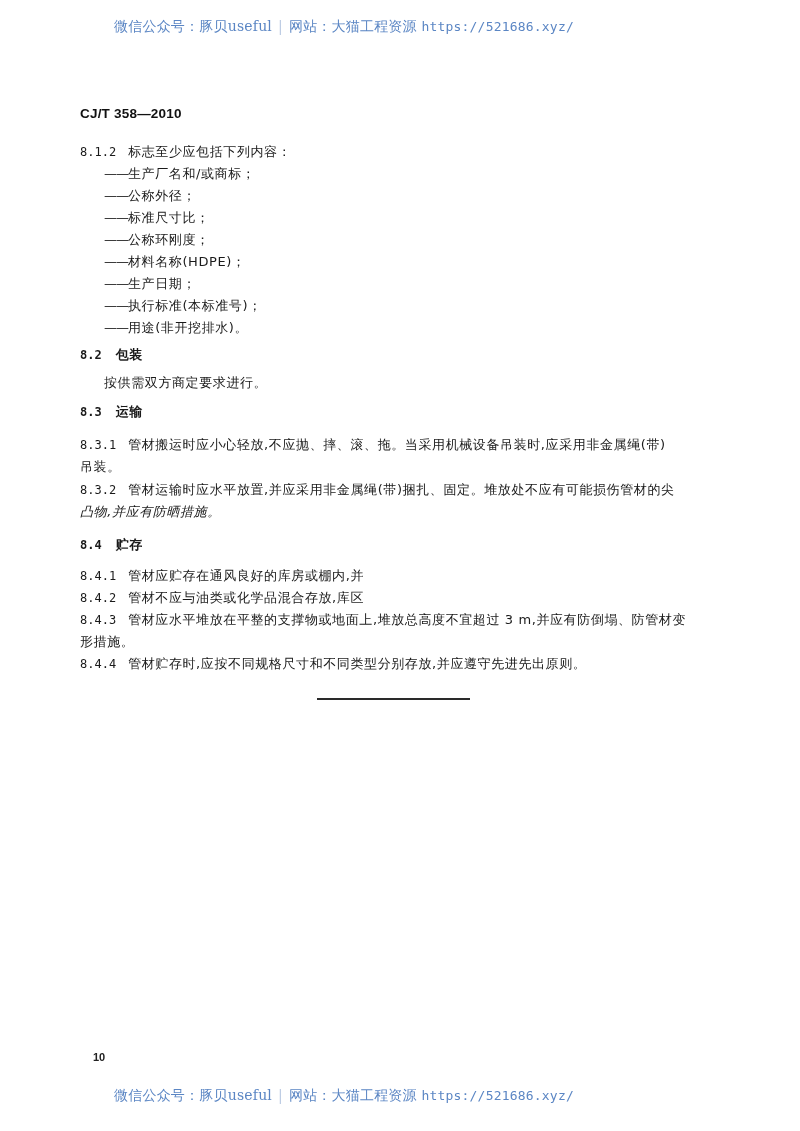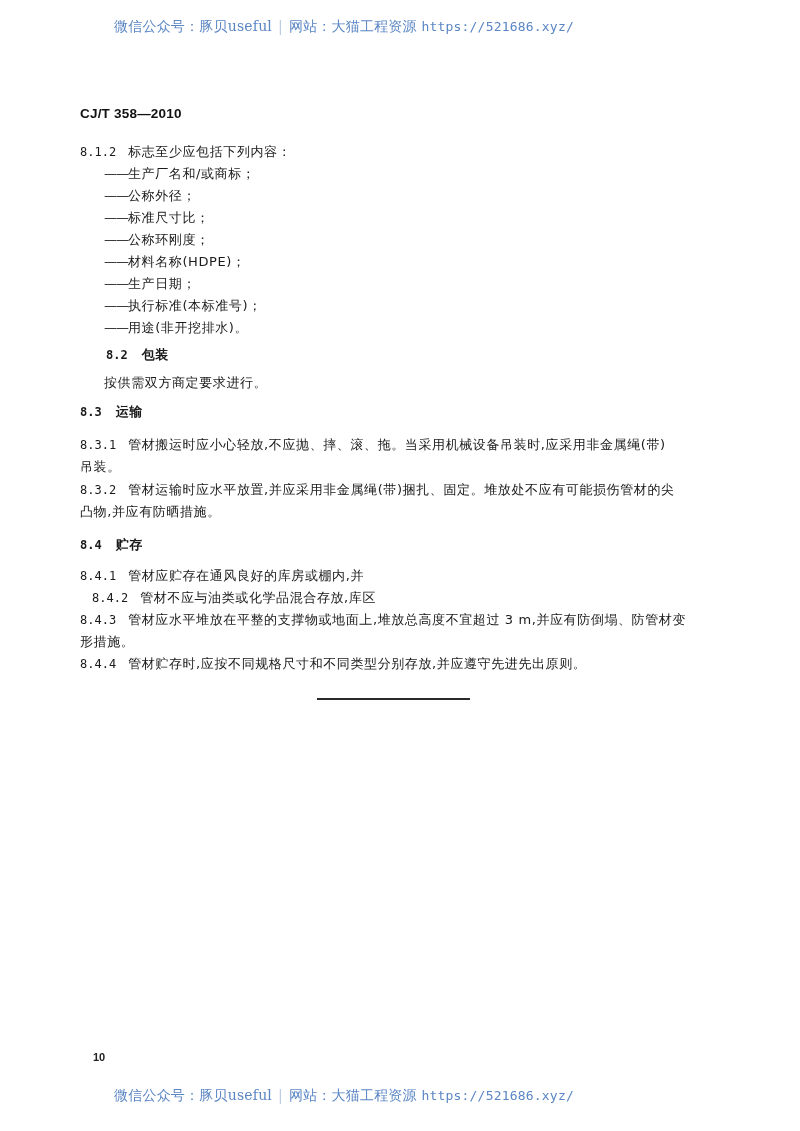--- a/index.html
+++ b/index.html
@@ -124,47 +124,47 @@
 <div class="line indent dash-item" style="top:275px;">
   <span class="dash">——</span><span>生产日期；</span>
 </div>
 <div class="line indent dash-item" style="top:297px;">
   <span class="dash">——</span><span>执行标准(本标准号)；</span>
 </div>
 <div class="line indent dash-item" style="top:319px;">
   <span class="dash">——</span><span>用途(非开挖排水)。</span>
 </div>
 
-<div class="line heading" style="top:346px;margin-left:26px;">
+<div class="line heading" style="top:346px;">
   <span class="num">8.2</span><span>包装</span>
 </div>
 <div class="line indent" style="top:374px;">按供需双方商定要求进行。</div>
 
 <div class="line heading" style="top:403px;">
   <span class="num">8.3</span><span>运输</span>
 </div>
 
 <div class="line" style="top:436px;">
   <span class="num">8.3.1</span><span>管材搬运时应小心轻放,不应抛、摔、滚、拖。当采用机械设备吊装时,应采用非金属绳(带)</span>
 </div>
 <div class="line" style="top:458px;">吊装。</div>
 
 <div class="line" style="top:481px;">
   <span class="num">8.3.2</span><span>管材运输时应水平放置,并应采用非金属绳(带)捆扎、固定。堆放处不应有可能损伤管材的尖</span>
 </div>
-<div class="line" style="top:503px;">凸物,并应有防晒措施。</div>
+<div class="line" style="top:503px;font-style:italic;">凸物,并应有防晒措施。</div>
 
 <div class="line heading" style="top:536px;">
   <span class="num">8.4</span><span>贮存</span>
 </div>
 
 <div class="line" style="top:567px;">
   <span class="num">8.4.1</span><span>管材应贮存在通风良好的库房或棚内,并</span>
 </div>
-<div class="line" style="top:589px;margin-left:12px;">
+<div class="line" style="top:589px;">
   <span class="num">8.4.2</span><span>管材不应与油类或化学品混合存放,库区</span>
 </div>
 <div class="line" style="top:611px;text-align:center;">
   <span class="num">8.4.3</span><span>管材应水平堆放在平整的支撑物或地面上,堆放总高度不宜超过 3 m,并应有防倒塌、防管材变</span>
 </div>
 <div class="line" style="top:633px;">形措施。</div>
 <div class="line" style="top:655px;">
   <span class="num">8.4.4</span><span>管材贮存时,应按不同规格尺寸和不同类型分别存放,并应遵守先进先出原则。</span>
 </div>
 

